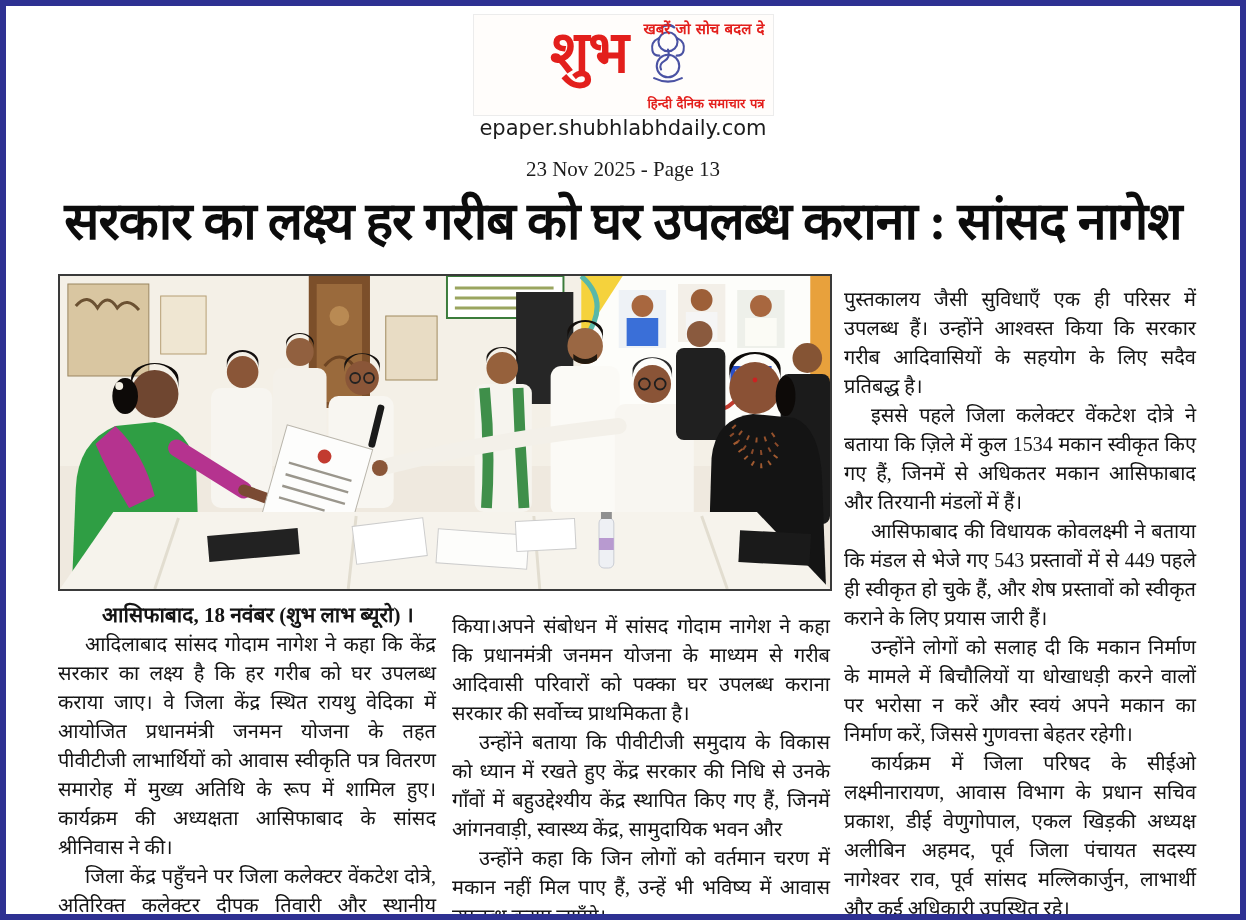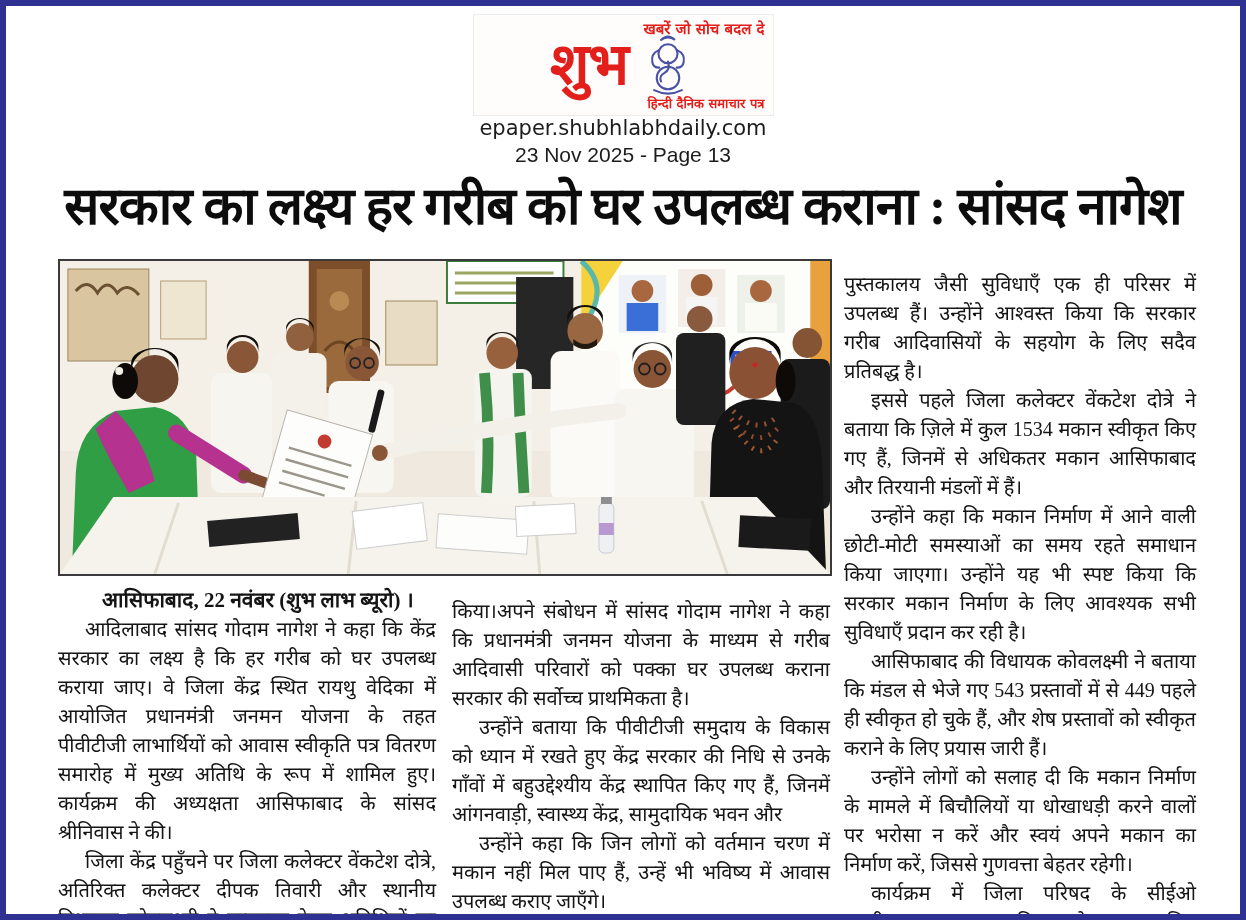--- a/index.html
+++ b/index.html
@@ -17,41 +17,41 @@
     border:1px solid #ececec;background:#fffdfb;
     padding:2px 6px;box-sizing:border-box;
   }
   .masthead .tagline{
     position:absolute;top:3px;right:8px;
     color:#e31f1c;font-weight:bold;font-size:15px;
     font-family:"DejaVu Sans","Liberation Sans",sans-serif;
   }
   .masthead .titlerow{
     display:flex;align-items:center;justify-content:center;
-    margin-top:16px;gap:12px;
+    margin-top:4px;gap:12px;
   }
   .masthead .big{
     color:#e31f1c;font-weight:800;font-size:58px;line-height:1;
     letter-spacing:-1px;
   }
   .masthead .ganesha{width:52px;height:64px;flex:0 0 auto;margin:0 2px;}
   .masthead .subtitle{
     position:absolute;bottom:3px;right:8px;
     color:#e31f1c;font-weight:bold;font-size:13px;
     font-family:"DejaVu Sans","Liberation Sans",sans-serif;
     padding-left:12px;
   }
   
   .siteline{
     text-align:center;font-size:21px;color:#1c1c1c;
     font-family:"DejaVu Sans","Liberation Sans",sans-serif;
   }
   .dateline-meta{
-    text-align:center;margin-top:3px;font-size:21px;color:#1c1c1c;
-    font-family:Liberation Sans, sans-serif;
+    text-align:center;margin-top:17px;font-size:21px;color:#1c1c1c;
+    font-family:Liberation Serif, serif;
   }
   
   .headline{
     text-align:center;margin:10px 40px 14px;
     font-size:52px;font-weight:800;color:#0c0c0c;
     letter-spacing:-1px;line-height:1.15;
   }
   
   .article{
     margin:22px 52px 0;display:flex;gap:14px;
@@ -238,33 +238,32 @@
             <rect x="548" y="236" width="11" height="7" fill="#8f8f8f"></rect>
             <rect x="546" y="262" width="15" height="12" fill="#b89ad0"></rect>
           </g>
           <rect x="688" y="256" width="72" height="32" fill="#1a1a1a" transform="rotate(3 724 272)"></rect>
         </g>
       </svg>
     </div>
 
     <div class="twocols">
       <div class="col">
-        <p class="datel">आसिफाबाद, 22 नवंबर (शुभ लाभ ब्यूरो) ।</p>
+        <p class="datel">आसिफाबाद, 18 नवंबर (शुभ लाभ ब्यूरो) ।</p>
         <p class="indent">आदिलाबाद सांसद गोदाम नागेश ने कहा कि केंद्र सरकार का लक्ष्य है कि हर गरीब को घर उपलब्ध कराया जाए। वे जिला केंद्र स्थित रायथु वेदिका में आयोजित प्रधानमंत्री जनमन योजना के तहत पीवीटीजी लाभार्थियों को आवास स्वीकृति पत्र वितरण समारोह में मुख्य अतिथि के रूप में शामिल हुए। कार्यक्रम की अध्यक्षता आसिफाबाद के सांसद श्रीनिवास ने की।</p>
         <p class="indent">जिला केंद्र पहुँचने पर जिला कलेक्टर वेंकटेश दोत्रे, अतिरिक्त कलेक्टर दीपक तिवारी और स्थानीय विधायक कोवलक्ष्मी ने पुष्पगुच्छ देकर अतिथियों का स्वागत</p>
       </div>
       <div class="col">
         <p class="noindent">किया।अपने संबोधन में सांसद गोदाम नागेश ने कहा कि प्रधानमंत्री जनमन योजना के माध्यम से गरीब आदिवासी परिवारों को पक्का घर उपलब्ध कराना सरकार की सर्वोच्च प्राथमिकता है।</p>
         <p class="indent">उन्होंने बताया कि पीवीटीजी समुदाय के विकास को ध्यान में रखते हुए केंद्र सरकार की निधि से उनके गाँवों में बहुउद्देश्यीय केंद्र स्थापित किए गए हैं, जिनमें आंगनवाड़ी, स्वास्थ्य केंद्र, सामुदायिक भवन और</p>
         <p class="indent">उन्होंने कहा कि जिन लोगों को वर्तमान चरण में मकान नहीं मिल पाए हैं, उन्हें भी भविष्य में आवास उपलब्ध कराए जाएँगे।</p>
       </div>
     </div>
   </div>
 
   <div class="col3">
     <p class="noindent">पुस्तकालय जैसी सुविधाएँ एक ही परिसर में उपलब्ध हैं। उन्होंने आश्वस्त किया कि सरकार गरीब आदिवासियों के सहयोग के लिए सदैव प्रतिबद्ध है।</p>
     <p class="indent">इससे पहले जिला कलेक्टर वेंकटेश दोत्रे ने बताया कि ज़िले में कुल 1534 मकान स्वीकृत किए गए हैं, जिनमें से अधिकतर मकान आसिफाबाद और तिरयानी मंडलों में हैं।</p>
-    <p class="indent">उन्होंने कहा कि मकान निर्माण में आने वाली छोटी-मोटी समस्याओं का समय रहते समाधान किया जाएगा। उन्होंने यह भी स्पष्ट किया कि सरकार मकान निर्माण के लिए आवश्यक सभी सुविधाएँ प्रदान कर रही है।</p>
     <p class="indent">आसिफाबाद की विधायक कोवलक्ष्मी ने बताया कि मंडल से भेजे गए 543 प्रस्तावों में से 449 पहले ही स्वीकृत हो चुके हैं, और शेष प्रस्तावों को स्वीकृत कराने के लिए प्रयास जारी हैं।</p>
     <p class="indent">उन्होंने लोगों को सलाह दी कि मकान निर्माण के मामले में बिचौलियों या धोखाधड़ी करने वालों पर भरोसा न करें और स्वयं अपने मकान का निर्माण करें, जिससे गुणवत्ता बेहतर रहेगी।</p>
     <p class="indent">कार्यक्रम में जिला परिषद के सीईओ लक्ष्मीनारायण, आवास विभाग के प्रधान सचिव प्रकाश, डीई वेणुगोपाल, एकल खिड़की अध्यक्ष अलीबिन अहमद, पूर्व जिला पंचायत सदस्य नागेश्वर राव, पूर्व सांसद मल्लिकार्जुन, लाभार्थी और कई अधिकारी उपस्थित रहे।</p>
   </div>
 </div>
 
 </body></html>

